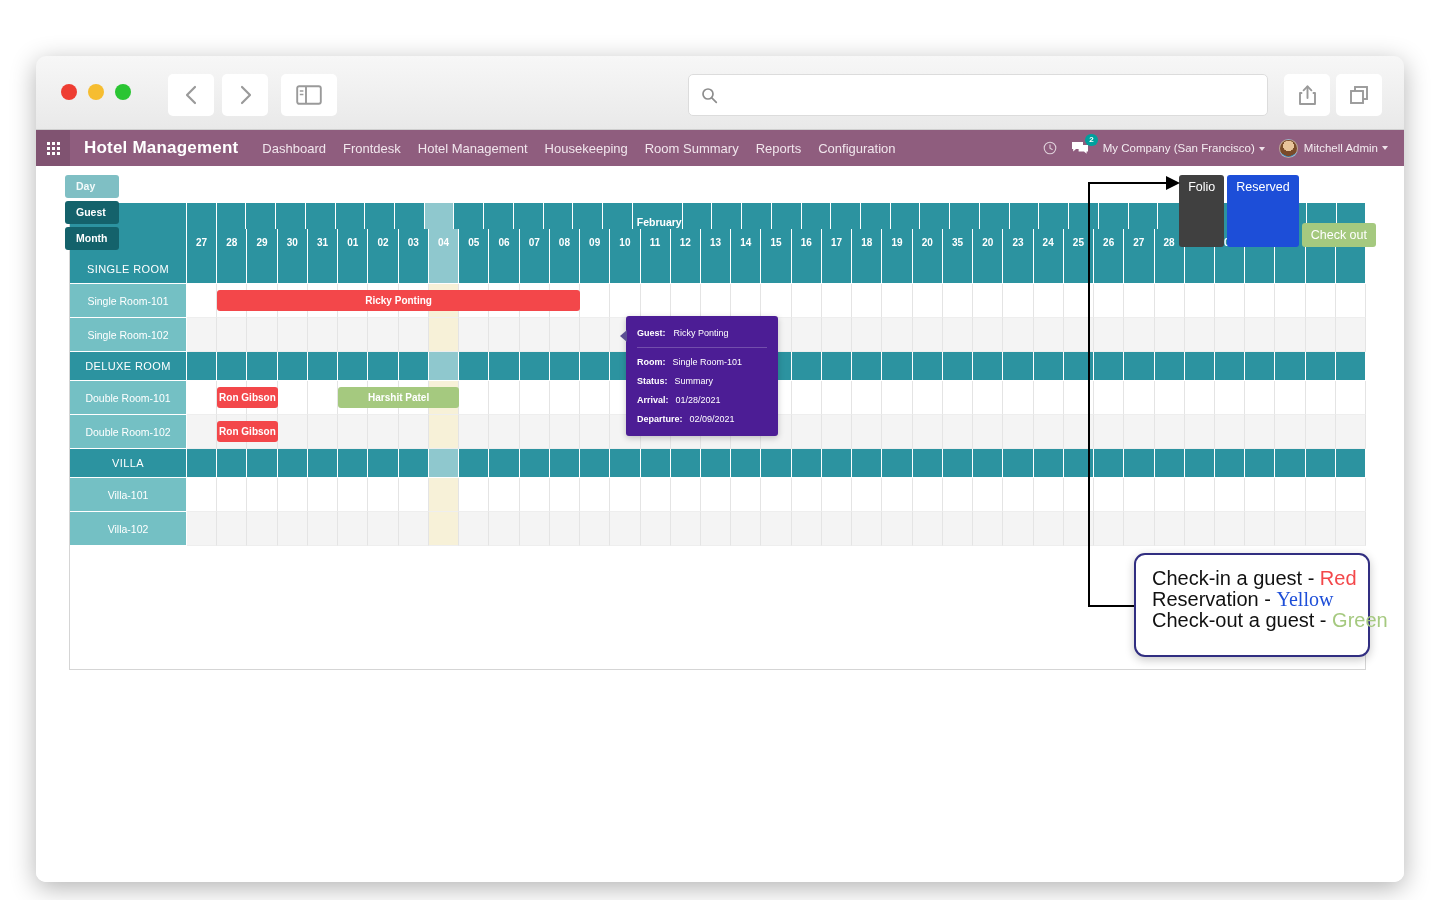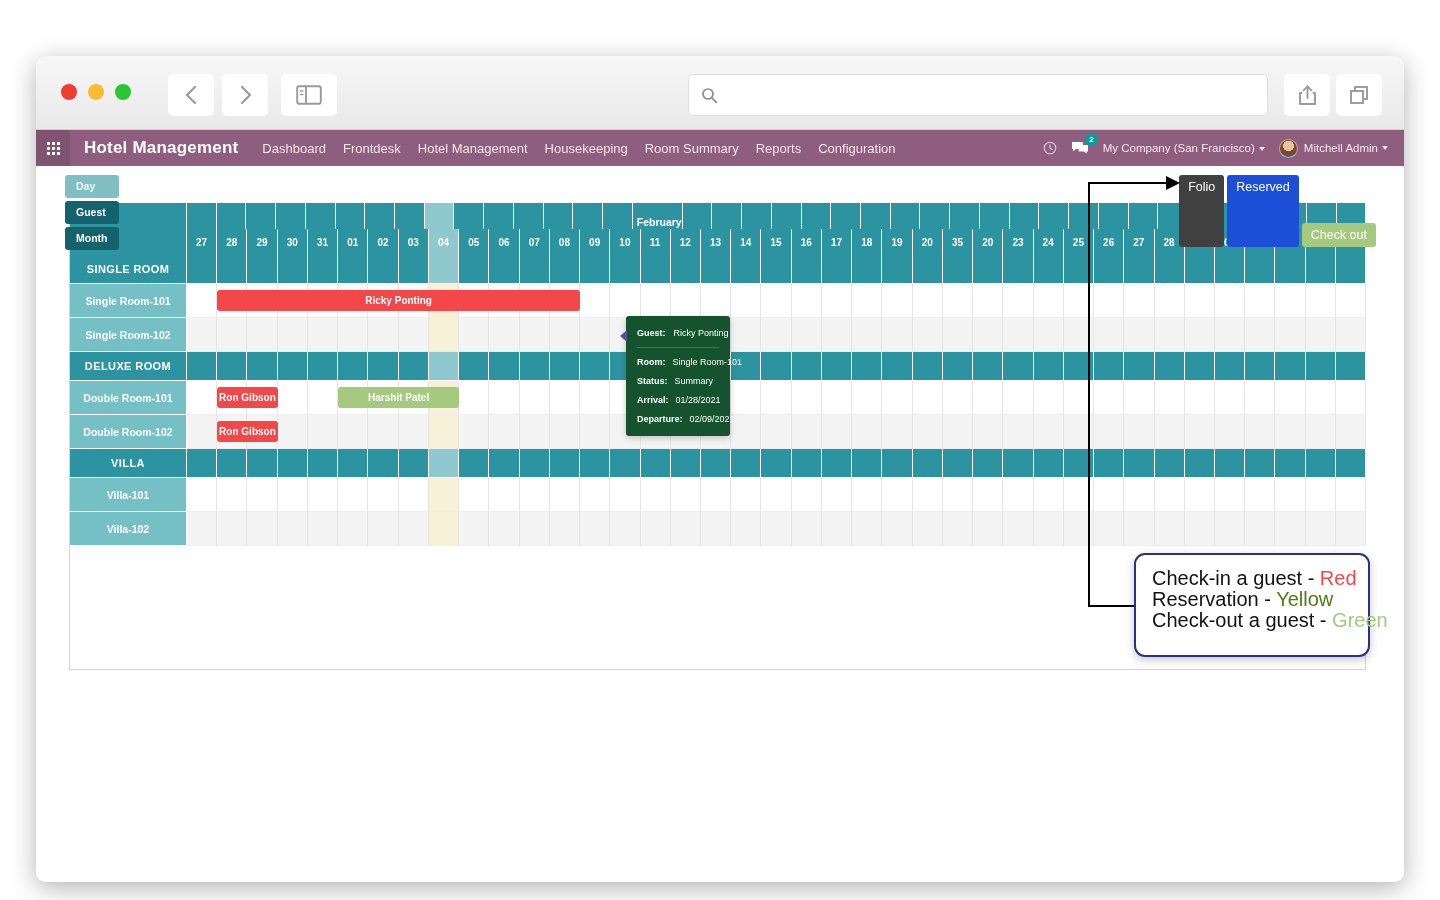--- a/index.html
+++ b/index.html
@@ -182,21 +182,21 @@
     width: 1297px; height: 370px;
     border-left: 1px solid #d5d5d5;
     overflow: hidden;
   }
   .gantt-row { display: flex; width: 100%; }
 
   .row-label {
     width: 117px; min-width: 117px;
     display: flex; align-items: center; justify-content: center;
     color: #ffffff; text-align: center;
-    font-size: 10.5px; font-weight: bold;
+    font-size: 10.5px; font-weight: normal;
     border-bottom: 1px solid #ffffff;
     border-right: 1px solid #ffffff;
   }
   .row-label.group { background: #2c93a0; font-size: 11px; letter-spacing: 0.4px; }
   .row-label.child { background: #74c0c4; }
   .cells { display: flex; flex: 1; position: relative; }
   .cell {
     flex: 1 0 0;
     border-right: 1px solid #e4e4e4;
     border-bottom: 1px solid #eeeeee;
@@ -254,22 +254,22 @@
     background: #ffffff;
     border-left: 1px solid #d5d5d5;
     border-bottom: 1px solid #d5d5d5;
     border-right: 1px solid #d5d5d5;
   }
 
   
   #booking-tooltip {
     position: absolute;
     left: 590px; top: 150px;
-    width: 104px;
-    background: #14532d;
+    width: 152px;
+    background: #4c1d95;
     color: #ffffff;
     border-radius: 3px;
     padding: 12px 11px;
     z-index: 20;
     box-shadow: 0 2px 6px rgba(0,0,0,0.22);
   }
   #booking-tooltip .tt-head {
     display: flex; gap: 8px; align-items: baseline;
     padding-bottom: 9px;
     border-bottom: 1px solid rgba(255,255,255,0.22);
@@ -951,18 +951,18 @@
 <svg id="annotation-arrow" width="1440" height="900">
   <polyline points="1143,606 1089,606 1089,183 1168,183" fill="none" stroke="#000000" stroke-width="2"></polyline>
   <polygon points="1166,176 1180,183 1166,190" fill="#000000"></polygon>
 </svg>
 
 <div id="annotation-callout">
   <div class="anno-line">
     <span>Check-in a guest - </span><span class="anno-kw" id="anno-kw-0" style="color: rgb(243, 71, 74);">Red</span>
   </div>
   <div class="anno-line">
-    <span>Reservation - </span><span class="anno-kw" id="anno-kw-1" style="color: #4d7c0f;">Yellow</span>
+    <span>Reservation - </span><span class="anno-kw" id="anno-kw-1" style="color: #1d4ed8; font-family: Liberation Serif, serif;">Yellow</span>
   </div>
   <div class="anno-line">
     <span>Check-out a guest - </span><span class="anno-kw" id="anno-kw-2" style="color: rgb(165, 201, 127);">Green</span>
   </div>
 </div>
 
 </body></html>

